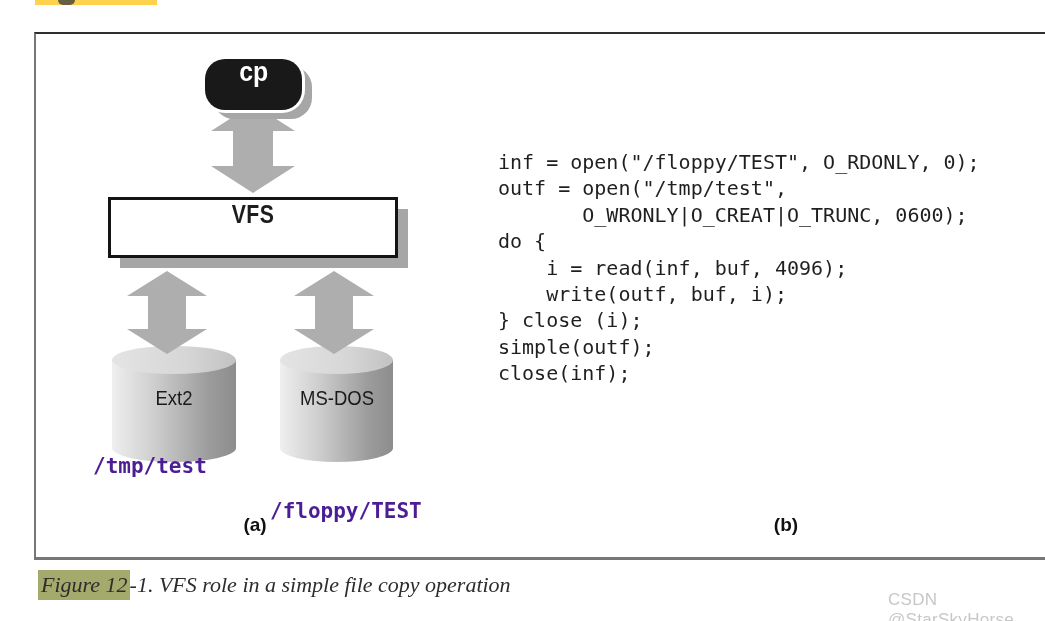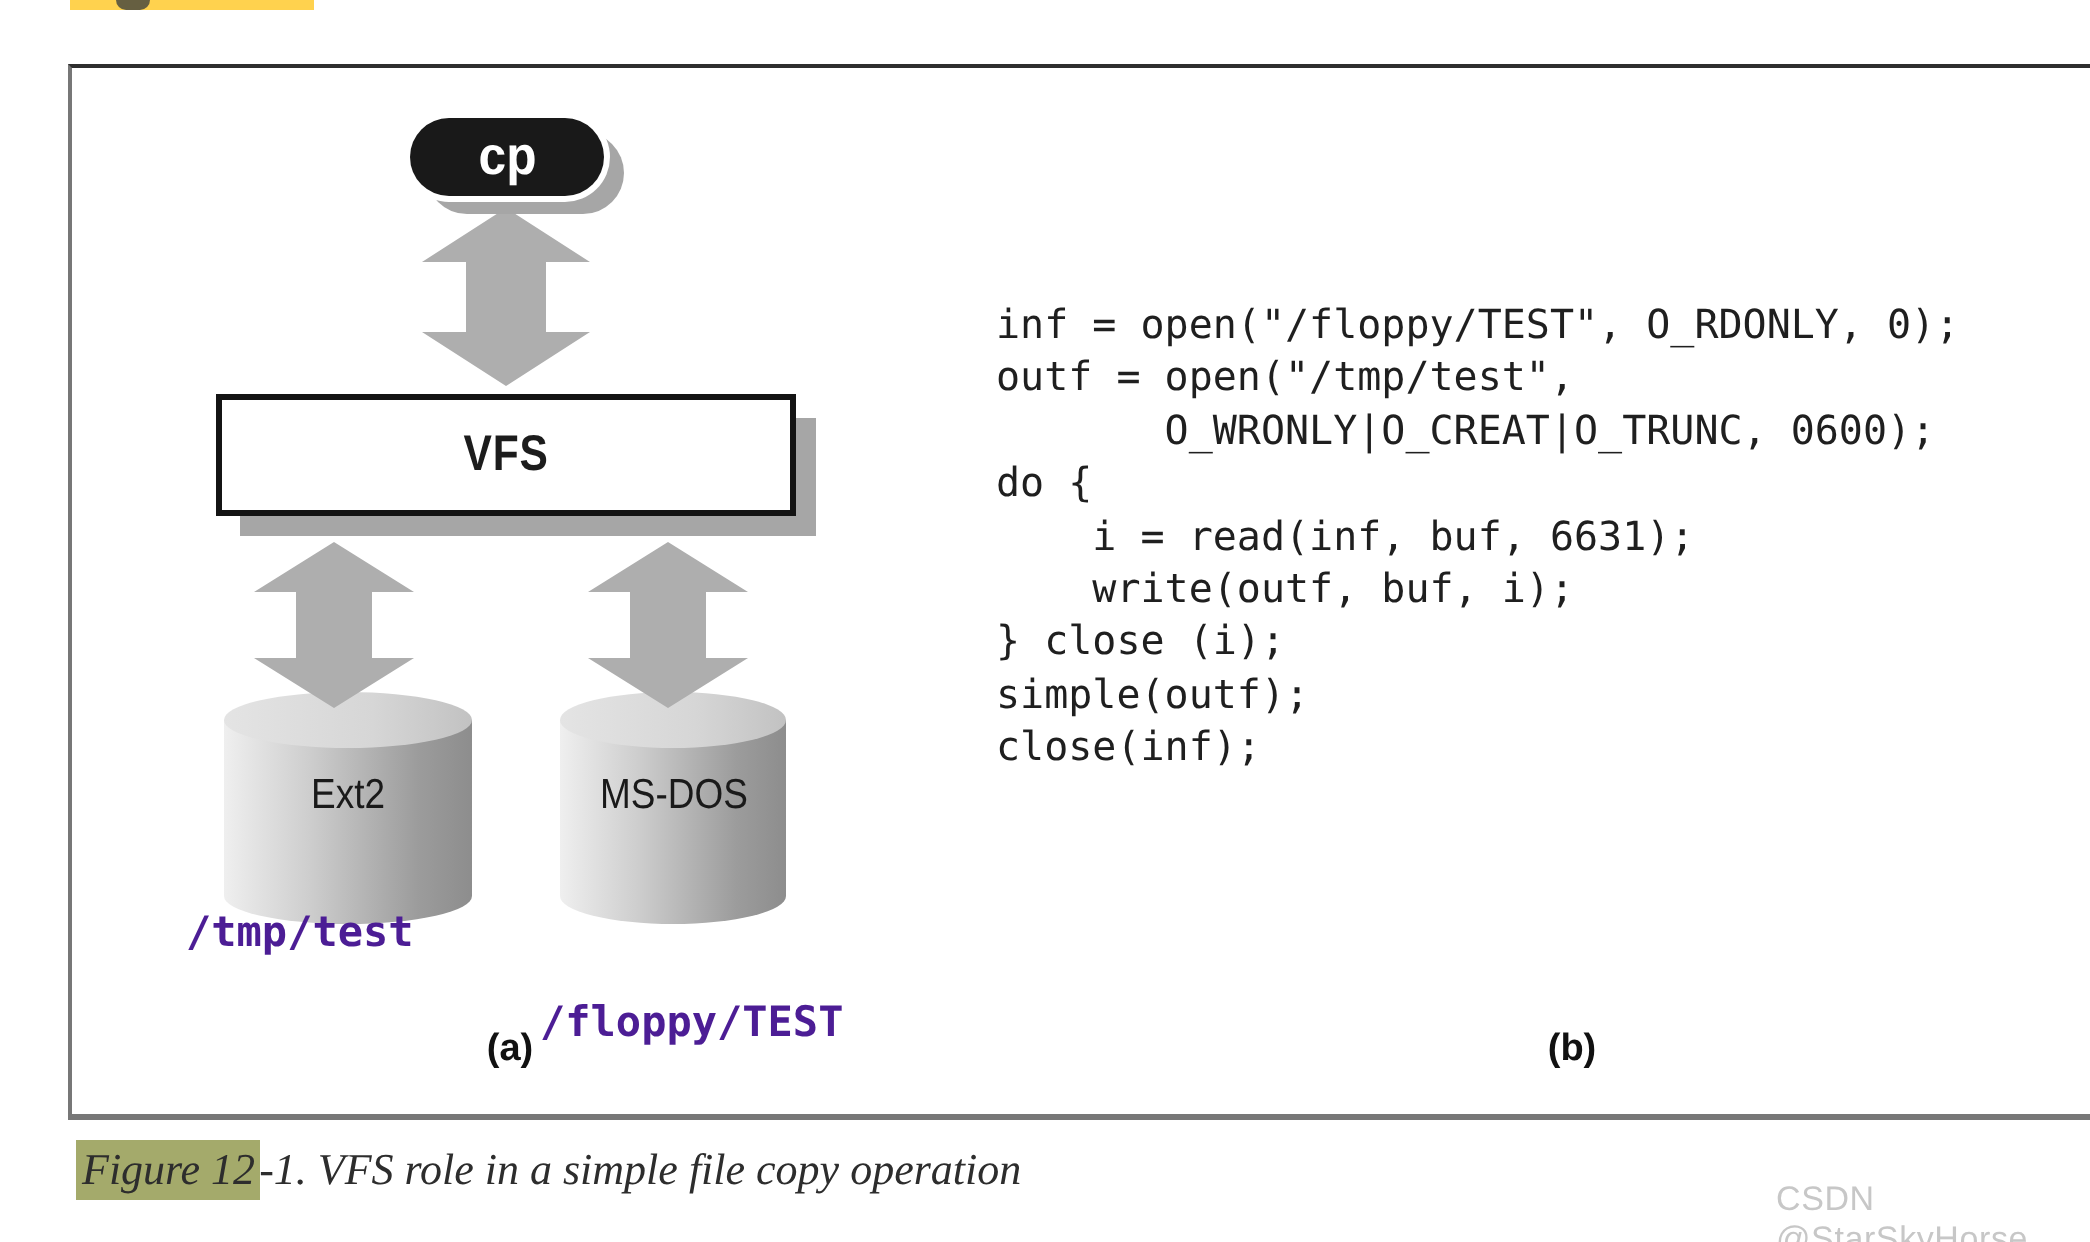--- a/index.html
+++ b/index.html
@@ -20,32 +20,32 @@
     box-sizing:border-box; background:#fff;
     border-top:2px solid var(--frame-dark,#2e2e2e);
     border-left:2px solid var(--frame-gray,#777);
     border-bottom:3px solid var(--frame-gray,#777);
     border-right:none; }
 
   .diagram-svg { position:absolute; left:0; top:0; width:1045px; height:621px; }
   .arrow { fill:var(--arrow-gray,#aeaeae); }
 
   
-  .cp-pill { position:absolute; left:205px; top:59px; width:97px; height:39px;
+  .cp-pill { position:absolute; left:205px; top:59px; width:97px; height:51px;
     background:#191919; border-radius:20px;
     box-shadow:0 0 0 3px #ffffff, 9px 8px 0 1px var(--shadow-gray,#a6a6a6);
-    display:flex; align-items:center; justify-content:center; }
+    display:flex; align-items:flex-start; justify-content:center; }
   .cp-pill .lbl { color:#fff; font-weight:bold; font-size:27px; line-height:1;
     transform:scaleX(.92); }
 
   
   .vfs-box { position:absolute; left:108px; top:197px; width:290px; height:61px;
     box-sizing:border-box; background:#fff; border:3px solid #141414;
     box-shadow:11px 11px 0 -1px var(--shadow-gray,#a6a6a6);
-    display:flex; align-items:center; justify-content:center; }
+    display:flex; align-items:flex-start; justify-content:center; }
   .vfs-box .lbl { font-weight:bold; font-size:25px; letter-spacing:.5px;
     transform:scaleX(.85); }
 
   .disk-label { position:absolute; transform:translateX(-50%);
     font-weight:normal; font-size:21px; color:#1a1a1a; white-space:nowrap; }
   .disk-label .inner { display:inline-block; transform:scaleX(.88); }
 
   .path-label { position:absolute; font-family:"DejaVu Sans Mono", monospace;
     font-weight:bold; font-size:21px; color:#4c1d95; white-space:pre; }
 
@@ -129,21 +129,21 @@
   <div class="path-label" style="left:270px; top:454px;margin-top:45px;">/floppy/TEST</div>
 
   <div class="panel-tag" style="left:255px; top:514px;">(a)</div>
   <div class="panel-tag" style="left:786px; top:514px;">(b)</div>
 
   <div class="code-block">
     <div class="code-line">inf = open("/floppy/TEST", O_RDONLY, 0);</div>
     <div class="code-line">outf = open("/tmp/test",</div>
     <div class="code-line">       O_WRONLY|O_CREAT|O_TRUNC, 0600);</div>
     <div class="code-line">do {</div>
-    <div class="code-line">    i = read(inf, buf, 6631);</div>
+    <div class="code-line">    i = read(inf, buf, 4096);</div>
     <div class="code-line">    write(outf, buf, i);</div>
     <div class="code-line">} close (i);</div>
     <div class="code-line">simple(outf);</div>
     <div class="code-line">close(inf);</div>
   </div>
 
   <div class="caption">
     <span class="hl">Figure 12</span><span>-1. VFS role in a simple file copy operation</span>
   </div>
 

